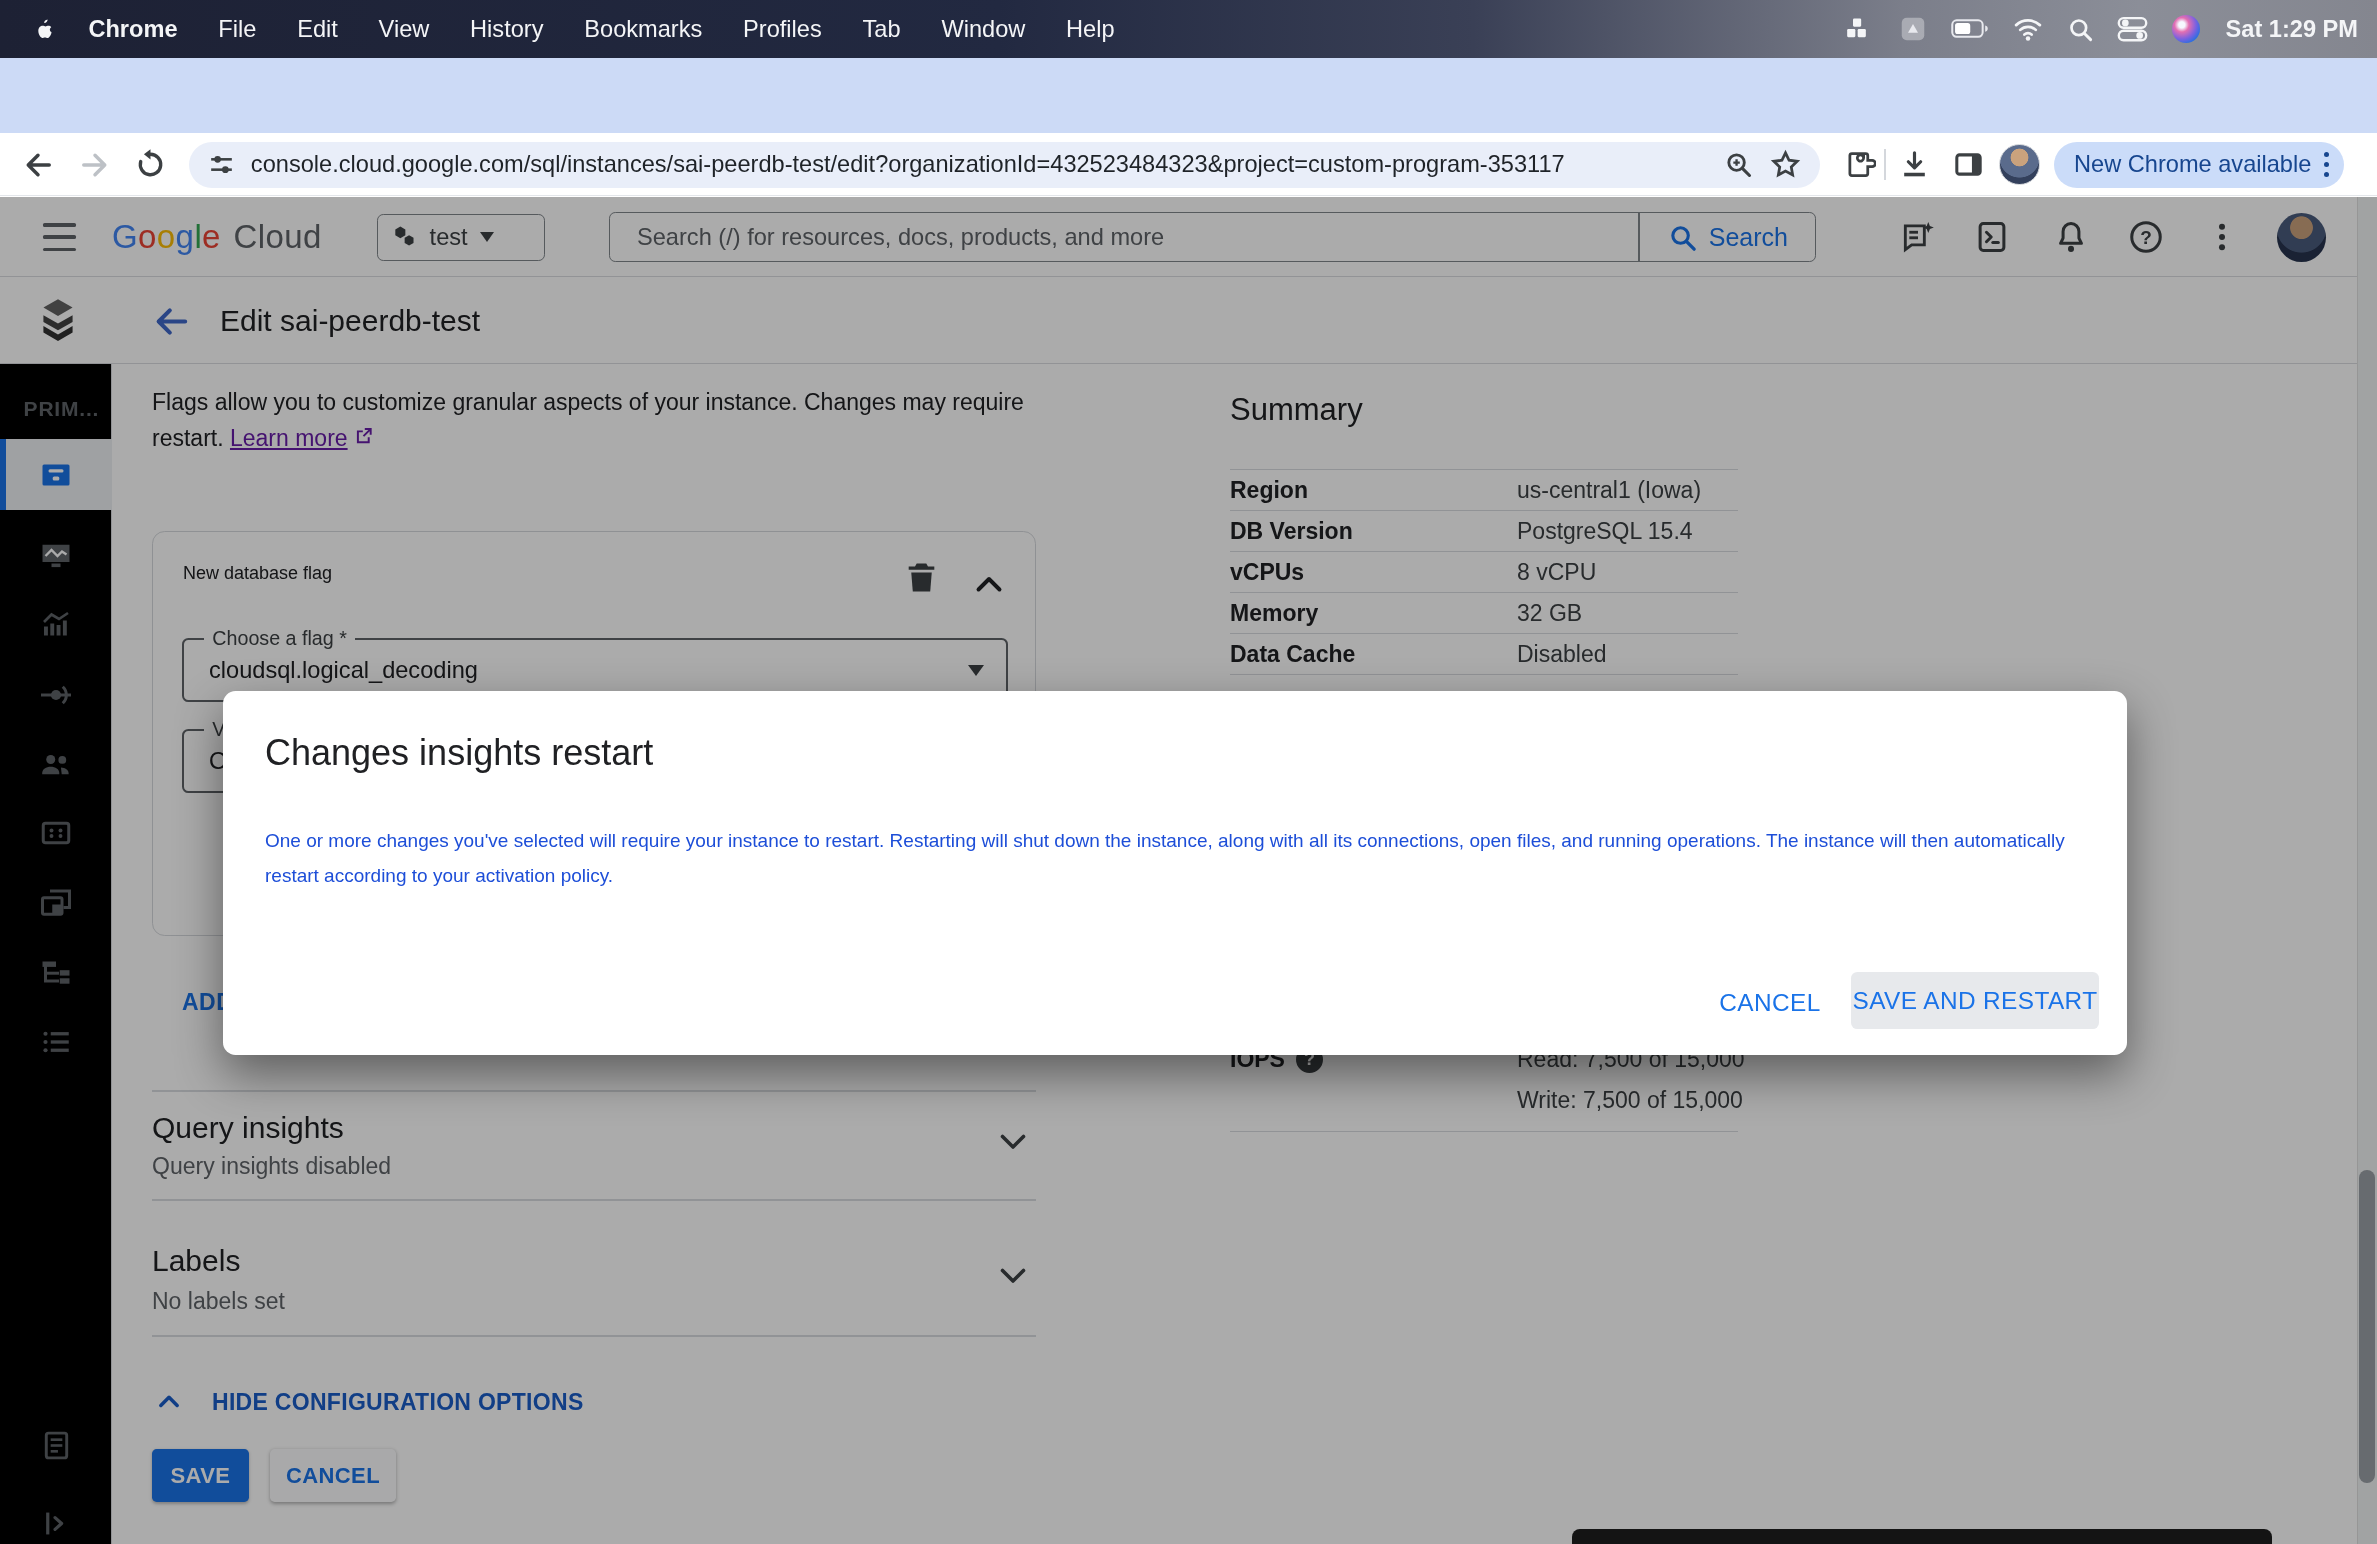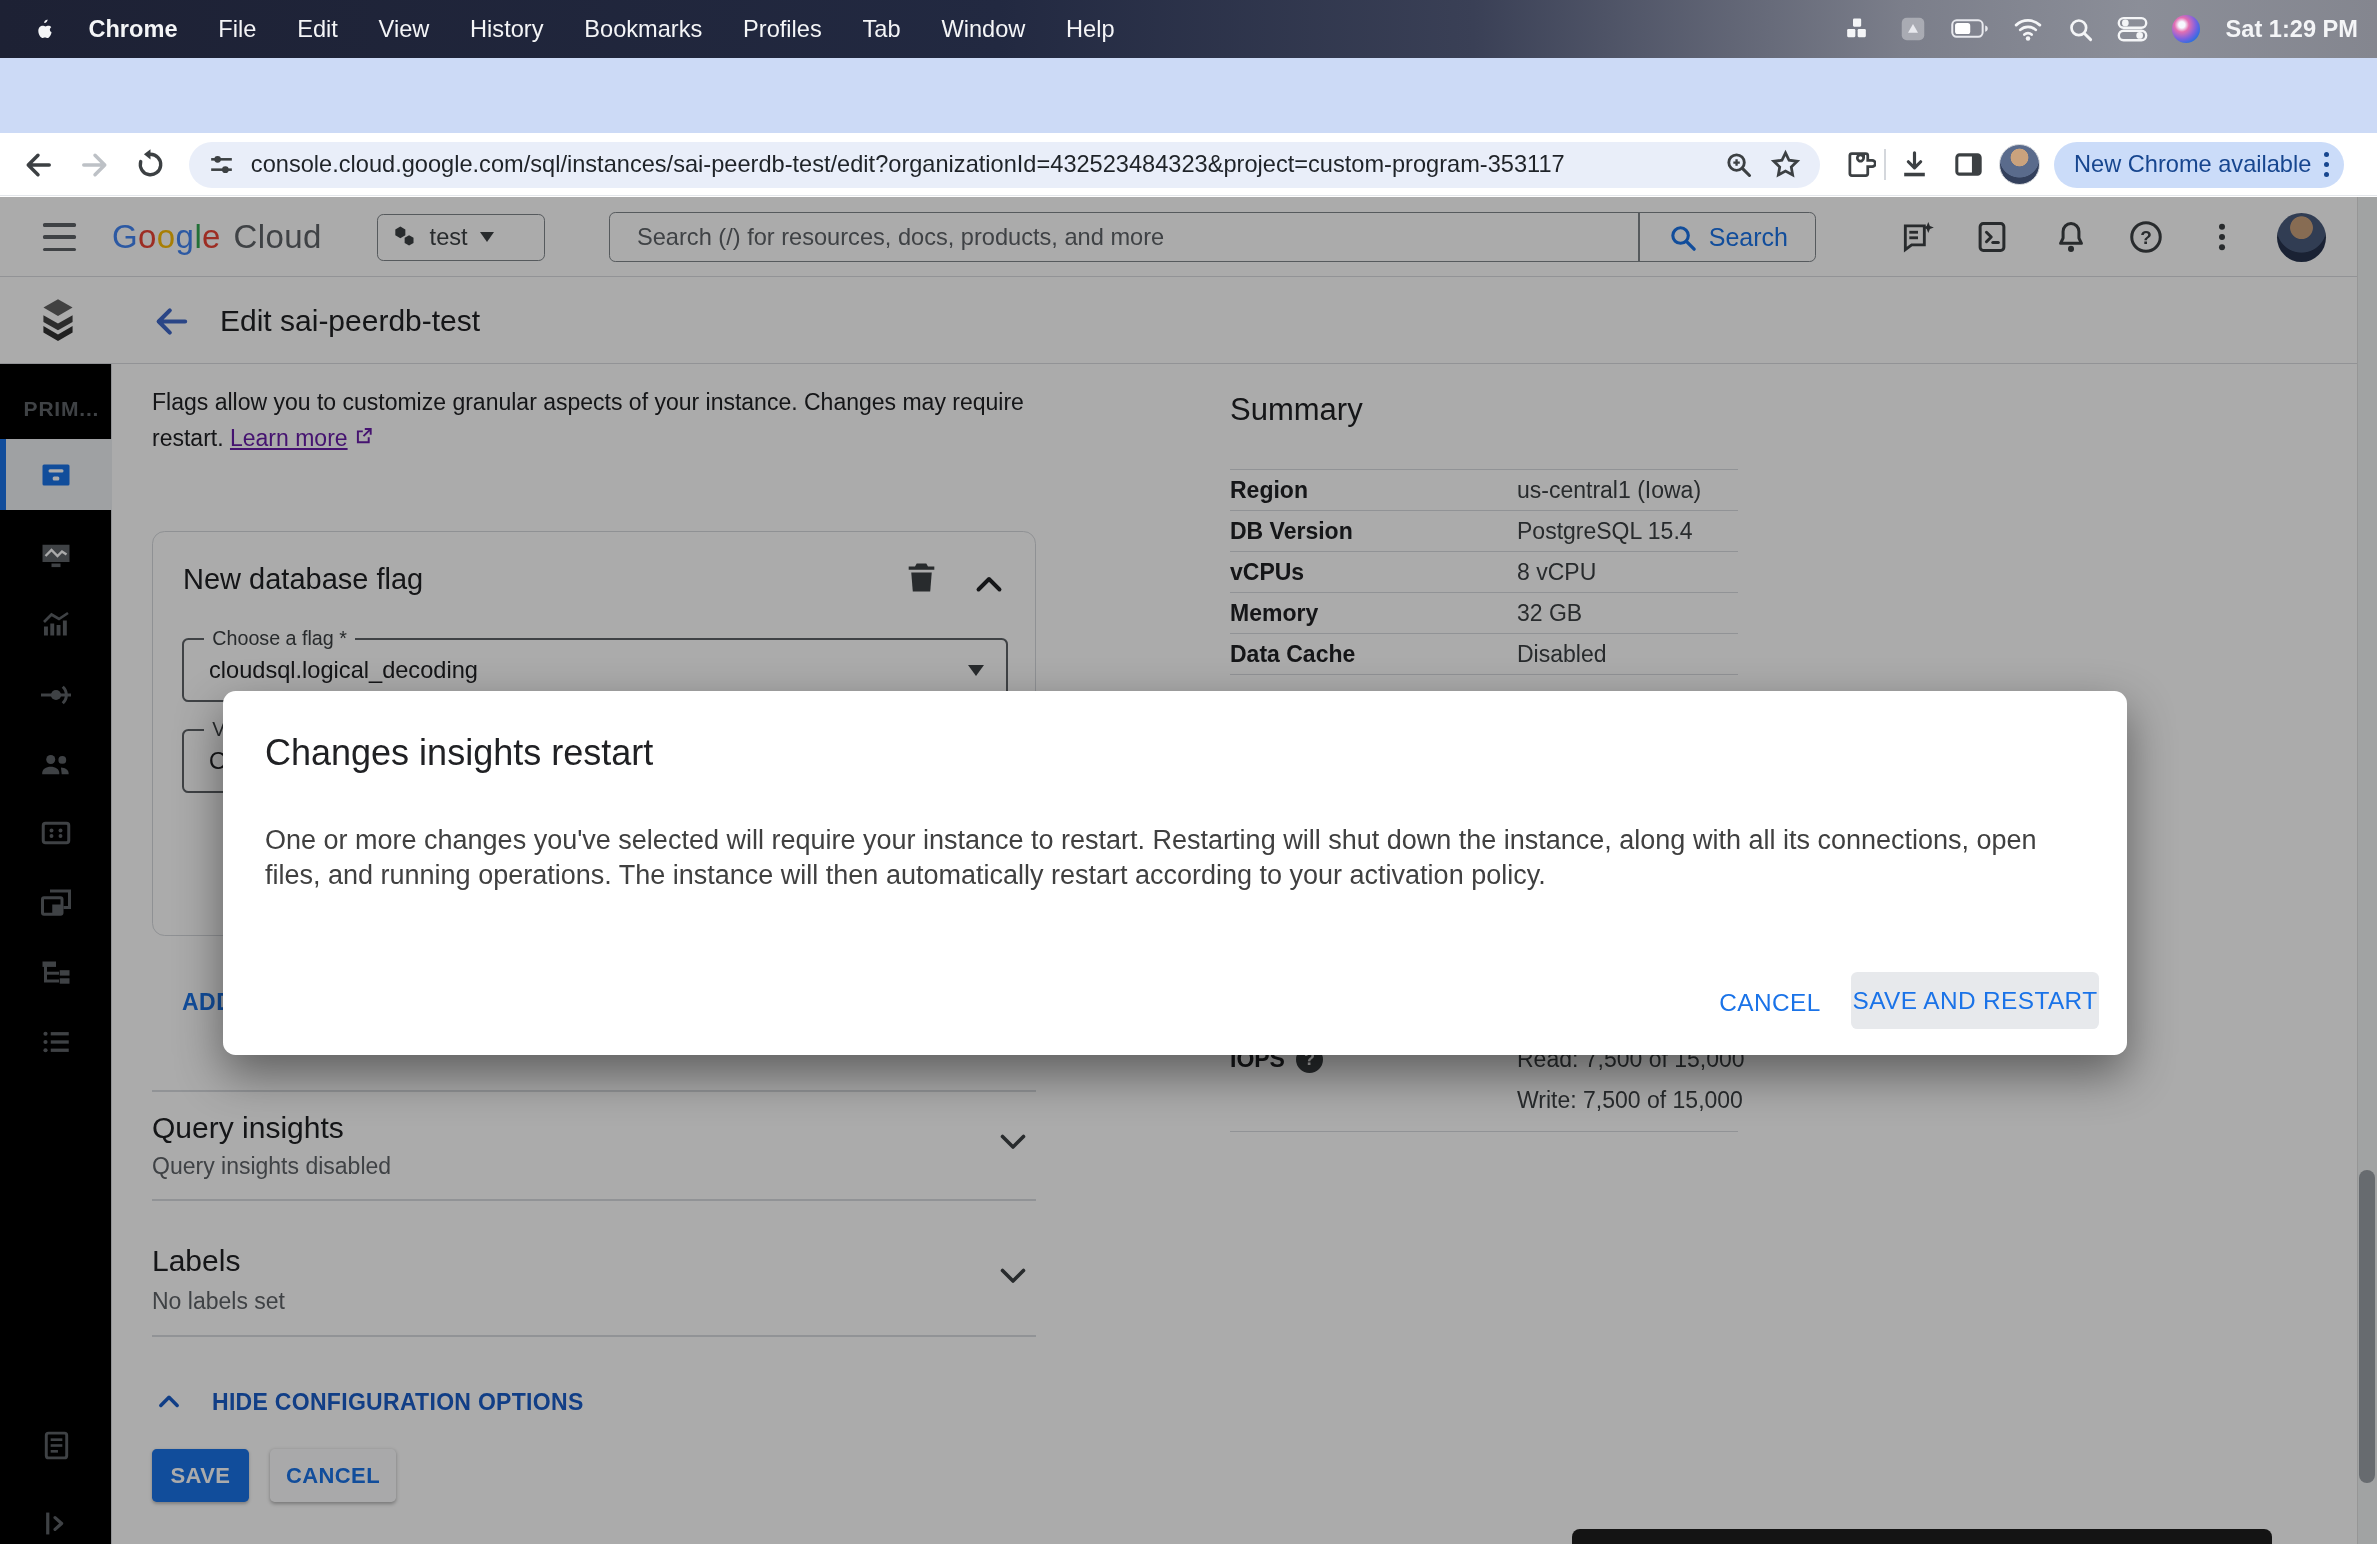--- a/index.html
+++ b/index.html
@@ -88,21 +88,21 @@
 .sblabel{position:absolute;left:23.6px;top:33px;font-size:21px;font-weight:700;color:#5f6368;letter-spacing:0.8px}
 .sbitem{position:absolute;left:0;width:112px;height:71px;display:flex;align-items:center;justify-content:center}
 .sbitem.active{background:#eef0f4}
 .sbitem.active::before{content:"";position:absolute;left:0;top:0;width:6.3px;height:71px;background:#1a73e8}
 
 
 .flagstext{position:absolute;left:152px;top:187px;width:912px;font-size:23px;line-height:36px;color:#202124}
 .lmore{color:#681da8;text-decoration:underline}
 .extlink{display:inline-block;vertical-align:-1.6px;margin-left:4.7px}
 .flagcard{position:absolute;left:152px;top:334px;width:884px;height:405px;background:#fff;border:1.6px solid #d6d9dd;border-radius:12.6px}
-.cardtitle{position:absolute;left:30px;top:31px;font-size:29px;font-weight:500;color:#202124}
+.cardtitle{position:absolute;left:30px;top:31px;font-size:18px;font-weight:500;color:#202124}
 .trash{position:absolute;left:748px;top:25px}
 .cardchev{position:absolute;left:818px;top:35px}
 .matselect{position:absolute;left:29px;width:826px;height:64px;border:2px solid #5f6368;border-radius:6.3px;background:#fff}
 .matselect .mlabel{position:absolute;left:20.4px;top:-13.4px;background:#fff;padding:0 7.9px;font-size:19.7px;color:#3c4043;font-weight:500;white-space:nowrap}
 .matselect .mvalue{position:absolute;left:25px;top:17.3px;font-size:23.6px;color:#202124;white-space:nowrap}
 .matselect .mcaret{position:absolute;right:22px;top:25px;width:0;height:0;border-left:8.6px solid transparent;border-right:8.6px solid transparent;border-top:11px solid #3c4043}
 .addflag{position:absolute;left:182px;top:792px;font-size:23px;font-weight:600;letter-spacing:0.5px;color:#1a73e8;white-space:nowrap}
 .divider{position:absolute;background:#d9dce0;height:1.6px}
 .secTitle{position:absolute;font-size:30px;font-weight:500;color:#202124}
 .secSub{position:absolute;font-size:23px;color:#5f6368}
@@ -127,21 +127,21 @@
 
 
 .scrolltrack{position:absolute;left:2357px;top:0;width:20.4px;height:1348px;background:#f1f3f4;border-left:0.8px solid #e0e0e0}
 .scrollthumb{position:absolute;left:2359px;top:973px;width:15.7px;height:313px;border-radius:7.9px;background:#9aa0a6}
 .darkbar{position:absolute;left:1572px;top:1332px;width:700px;height:15.7px;background:#1f1f1f;border-radius:7.9px 7.9px 0 0}
 
 
 .scrim{position:absolute;left:0;top:0;width:2377px;height:1348px;background:rgba(0,0,0,0.33);z-index:5}
 .modal{position:absolute;left:223px;top:494px;width:1904px;height:364px;background:#fff;border-radius:12.6px;z-index:10;box-shadow:0 19px 47px rgba(0,0,0,.45)}
 .mtitle{position:absolute;left:42px;top:41px;font-size:36px;font-weight:400;color:#202124}
-.mbody{position:absolute;left:42px;top:132px;width:1824px;font-size:27px;line-height:35px;color:#404040}
+.mbody{position:absolute;left:42px;top:132px;width:1824px;font-size:19px;line-height:35px;color:#1d4ed8}
 .mcancel{position:absolute;left:1498px;top:287px;width:98px;height:49px;display:flex;align-items:center;justify-content:center;color:#1a73e8;font-size:24.4px;font-weight:500;letter-spacing:0.4px}
 .mconfirm{position:absolute;left:1628px;top:281px;width:248px;height:57px;background:#e7e9ec;border-radius:6.3px;display:flex;align-items:center;justify-content:center;color:#1a73e8;font-size:24.4px;font-weight:500;letter-spacing:0.4px}
 </style>
 </head>
 <body>
 
 <div class="menubar">
   <div class="mb-left">
     <span class="mb-apple">
       <svg viewBox="0 0 24 24" width="27" height="31">

